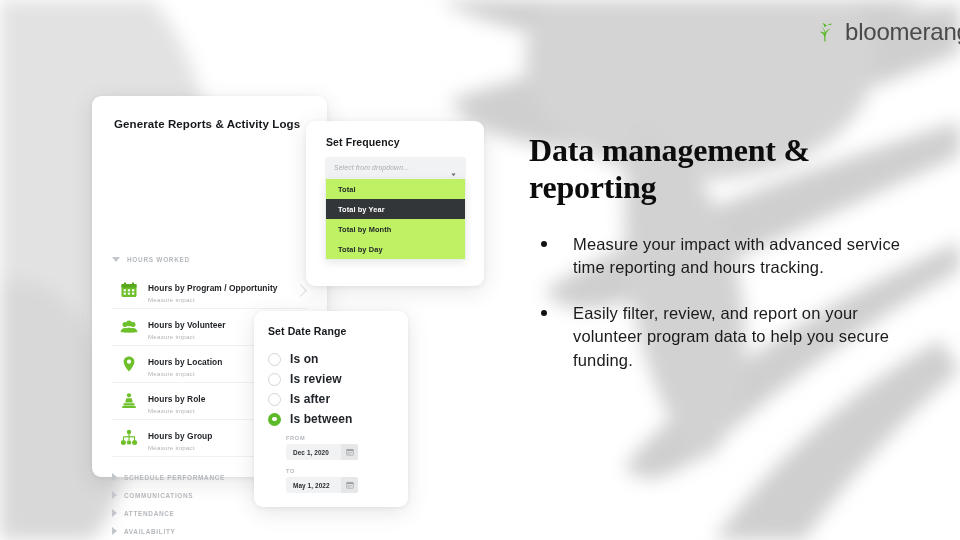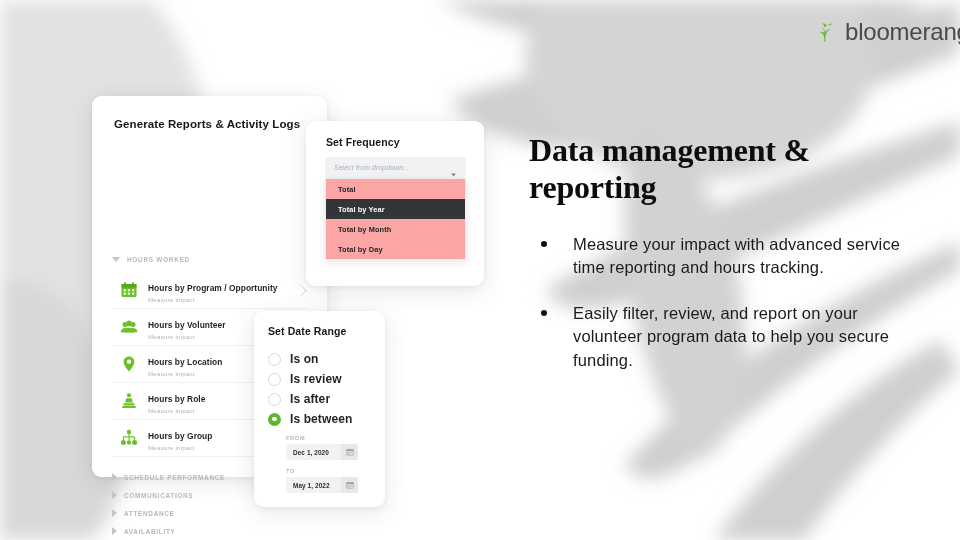--- a/index.html
+++ b/index.html
@@ -140,31 +140,31 @@
     position: absolute; left: 19px; top: 36px; width: 141px; height: 21px;
     background: #f1f2f3; border-radius: 3px;
     display: flex; align-items: center; padding: 0 9px;
   }
   #freq-select .ph {
     flex: 1; font-size: 6.8px; color: #a9adb1; font-style: italic; letter-spacing: 0.15px;
   }
   #freq-select .caret { width: 7px; height: 7px; }
   #freq-list {
     position: absolute; left: 19px; top: 57px; width: 141px;
-    background: #fca5a5; border: 1px solid #eceded;
+    background: #bef264; border: 1px solid #eceded;
     box-shadow: 0 3px 9px rgba(0,0,0,0.09);
   }
   #freq-list .opt {
     height: 20px; display: flex; align-items: center; padding-left: 12px;
     font-size: 7.4px; font-weight: 700; color: #22262a; letter-spacing: 0.1px;
   }
   #freq-list .opt.sel { background: #333639; color: #ffffff; }
 
   
-  #card-daterange { left: 254px; top: 311px; width: 131px; height: 196px; z-index: 6; }
+  #card-daterange { left: 254px; top: 311px; width: 154px; height: 196px; z-index: 6; }
   #daterange-title {
     position: absolute; left: 14px; top: 14px;
     font-size: 10.5px; font-weight: 700; color: #16191c; letter-spacing: 0.1px;
   }
   .radio-row {
     position: absolute; left: 14px;
     display: flex; align-items: center; gap: 9px;
   }
   .radio {
     width: 13px; height: 13px; border-radius: 50%;

